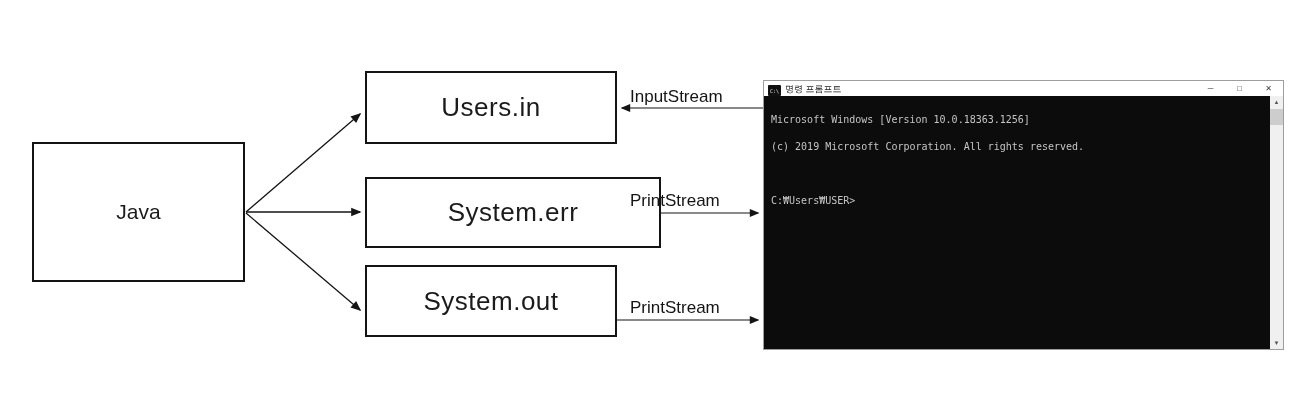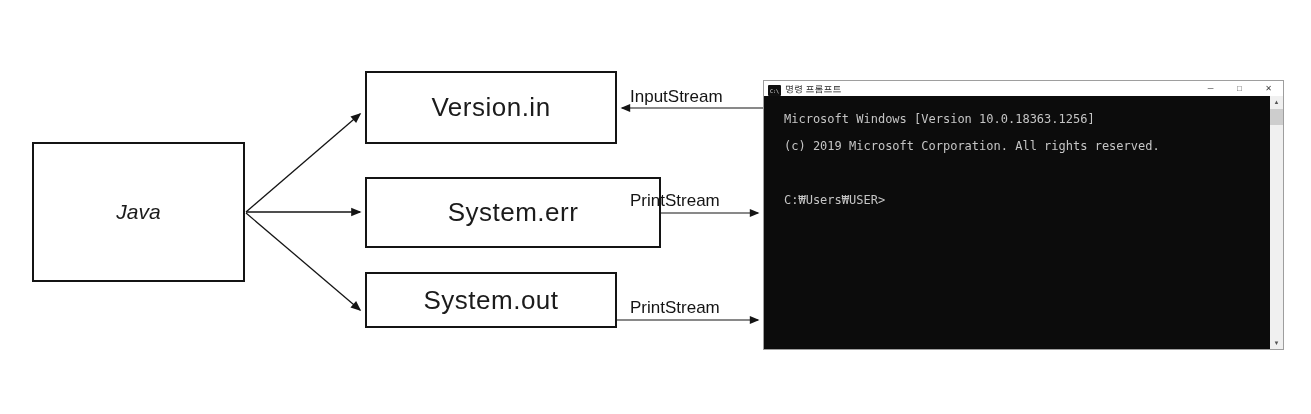--- a/index.html
+++ b/index.html
@@ -8,25 +8,25 @@
     font-family:"Liberation Sans", sans-serif; overflow:hidden;
   }
   svg.arrows { position:absolute; left:0; top:0; width:1311px; height:414px; pointer-events:none; }
 
   .box {
     position:absolute; background:#fff; border:2px solid #141414;
     display:flex; align-items:center; justify-content:center;
     box-sizing:border-box; color:#1b1b1b;
   }
   .java-box { left:32px; top:142px; width:213px; height:140px; flex-direction:row;
-              font-size:21px; line-height:30px; text-align:center;font-style:italic; }
+              font-size:21px; line-height:30px; text-align:center; }
   .sys-box  { font-size:26px; letter-spacing:0.5px; }
   .sys-in   { left:365px; top:71px;  width:252px; height:73px; }
   .sys-err  { left:365px; top:177px; width:296px; height:71px; }
-  .sys-out  { left:365px; top:272px; width:252px; height:56px; }
+  .sys-out  { left:365px; top:265px; width:252px; height:72px; }
 
   .arrow-label { position:absolute; width:132px; 
                  font-size:17px; color:#141414; }
   .lbl-input { left:630px; top:87px; }
   .lbl-err   { left:630px; top:191px; }
   .lbl-out   { left:630px; top:298px; }
 
   
   .console-window {
     position:absolute; left:763px; top:80px; width:521px; height:270px;
@@ -44,22 +44,22 @@
   }
   .win-controls { margin-left:auto; display:flex; height:100%; }
   .ctrl {
     width:29px; height:100%; display:flex; align-items:center; justify-content:center;
     font-size:8px; color:#3c3c3c; cursor:default;
   }
   .console-body {
     position:relative; height:253px; background:#0c0c0c; overflow:hidden;
   }
   .term {
-    font-family:"DejaVu Sans Mono", monospace; font-size:12px; line-height:9px;
-    color:#c5c5c5; padding:1px 14px 0 20px; white-space:pre;
+    font-family:"DejaVu Sans Mono", monospace; font-size:10px; line-height:9px;
+    color:#c5c5c5; padding:1px 14px 0 7px; white-space:pre;
   }
   .tline { height:9px; }
   
   .scrollbar { position:absolute; top:0; right:0; bottom:0; width:13px; background:#f0f0f0; }
   .sb-btn {
     position:absolute; left:0; width:13px; height:12px; color:#555;
     font-size:6px; line-height:12px; text-align:center;
   }
   .sb-up { top:0; }
   .sb-down { bottom:0; }
@@ -82,21 +82,21 @@
     <line x1="763" y1="108" x2="622" y2="108" stroke="#141414" stroke-width="1.2" marker-end="url(#ah)"></line>
     <line x1="617" y1="213" x2="758" y2="213" stroke="#141414" stroke-width="1.2" marker-end="url(#ah)"></line>
     <line x1="617" y1="320" x2="758" y2="320" stroke="#141414" stroke-width="1.2" marker-end="url(#ah)"></line>
   </svg>
 
   <div class="box java-box">
     <div>Java</div>
   </div>
 
   <div class="box sys-box sys-in">
-    <span>Version.in</span>
+    <span>Users.in</span>
   </div>
   <div class="box sys-box sys-err">
     <span>System.err</span>
   </div>
   <div class="box sys-box sys-out">
     <span>System.out</span>
   </div>
 
   <div class="arrow-label lbl-input">InputStream</div>
   <div class="arrow-label lbl-err">PrintStream</div>

